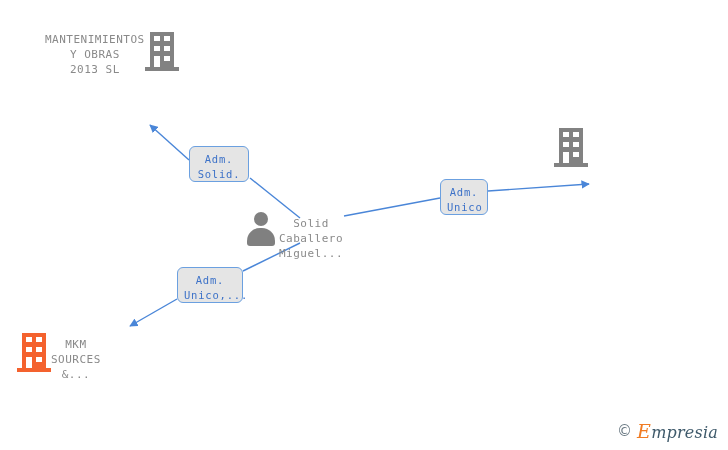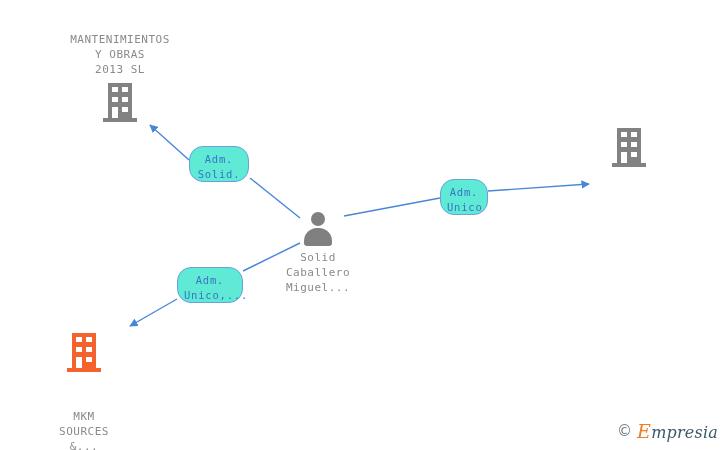--- a/index.html
+++ b/index.html
@@ -20,22 +20,21 @@
     left: 0;
     top: 0;
     width: 728px;
     height: 450px;
   }
 
   
   .node {
     position: absolute;
     display: flex;
-    flex-direction: column;
-    align-items: center;
+    align-items: flex-start;
     width: 150px;
     margin-left: -75px;
   }
   .node-label {
     color: #8a8a8a;
     font-size: 11px;
     line-height: 15px;
     text-align: center;
     letter-spacing: 0.5px;
     white-space: pre-line;
@@ -109,23 +108,23 @@
     top: 16px;
     width: 28px;
     height: 18px;
     background: currentColor;
     border-radius: 13px 13px 3px 3px;
   }
 
   
   .edge-label {
     position: absolute;
-    background: #5eead4;
+    background: #e5e5e5;
     border: 1.5px solid #6ba0e0;
-    border-radius: 14px;
+    border-radius: 6px;
     color: #3d72c8;
     font-size: 10.5px;
     line-height: 15px;
     text-align: center;
     padding: 5px 6px;
     white-space: pre-line;
     letter-spacing: 0.8px;
     font-family: "DejaVu Sans Mono", "Liberation Mono", monospace;
     box-sizing: border-box;
   }
@@ -201,21 +200,21 @@
       <span class="base"></span>
       <span class="win" style="left:9px;  top:4px;"></span>
       <span class="win" style="left:19px; top:4px;"></span>
       <span class="win" style="left:9px;  top:14px;"></span>
       <span class="win" style="left:19px; top:14px;"></span>
       <span class="win" style="left:19px; top:24px;"></span>
       <span class="door"></span>
     </div>
   </div>
 
-  <div class="node" style="left:84px; top:333px;gap:32px;">
+  <div class="node" style="left:92px; top:333px;">
     <div class="bldg bldg-orange">
       <span class="body"></span>
       <span class="base"></span>
       <span class="win" style="left:9px;  top:4px;"></span>
       <span class="win" style="left:19px; top:4px;"></span>
       <span class="win" style="left:9px;  top:14px;"></span>
       <span class="win" style="left:19px; top:14px;"></span>
       <span class="win" style="left:19px; top:24px;"></span>
       <span class="door"></span>
     </div>

